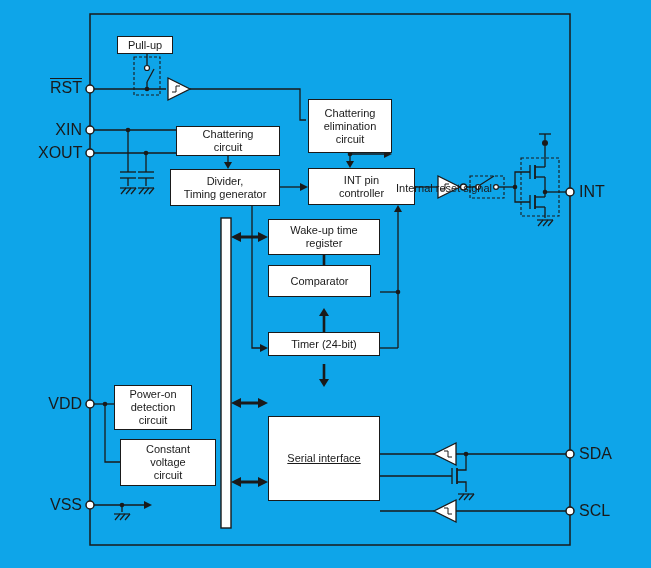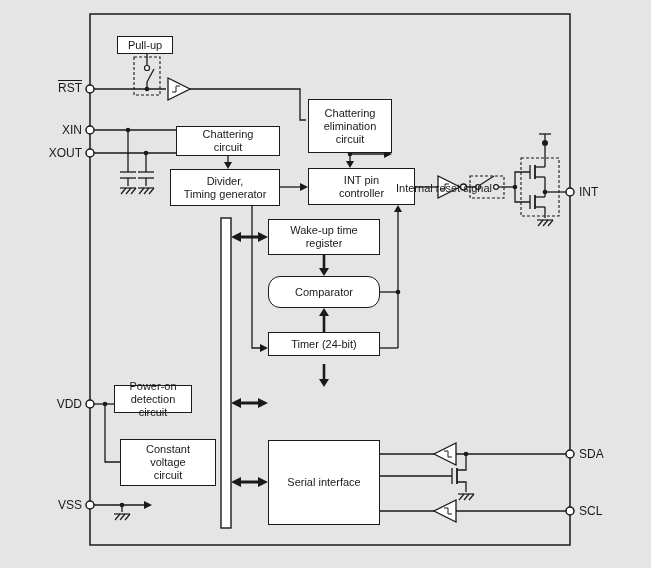--- a/index.html
+++ b/index.html
@@ -1,27 +1,27 @@
 <!DOCTYPE html>
 <html><head>
 <meta charset="utf-8">
 <style>
   html,body{margin:0;padding:0;background:#ffffff;}
   .stage{
-    position:relative;width:651px;height:568px;background:#e5e5e5;
+    position:relative;width:651px;height:568px;background:#0ea5e9;
     font-family:"Liberation Sans",sans-serif;color:#1a1a1a;overflow:hidden;
   }
   .stage svg{position:absolute;left:0;top:0;z-index:1;}
   .block{
     position:absolute;z-index:2;box-sizing:border-box;
     border:1.4px solid #1a1a1a;background:#ffffff;
     display:flex;align-items:center;justify-content:center;
     text-align:center;font-size:11px;line-height:13px;white-space:pre-line;
   }
-  .pin-label{position:absolute;z-index:2;font-size:12px;line-height:14px;}
+  .pin-label{position:absolute;z-index:2;font-size:16px;line-height:14px;}
   .pl-r{text-align:right;}
   .overline{text-decoration:overline;}
   .note{position:absolute;z-index:2;font-size:11px;line-height:13px;white-space:nowrap;margin-top:35px;}
 </style>
 </head>
 <body>
 
 <div class="stage">
 
   <svg width="651" height="568" viewBox="0 0 651 568">
@@ -252,24 +252,24 @@
 circuit</div>
   <div class="block" style="left:170px;top:169px;width:110px;height:37px;">Divider,
 Timing generator</div>
   <div class="block" style="left:308px;top:99px;width:84px;height:54px;">Chattering
 elimination
 circuit</div>
   <div class="block" style="left:268px;top:219px;width:112px;height:36px;">Wake-up time
 register</div>
   <div class="block" style="left:308px;top:168px;width:107px;height:37px;">INT pin
 controller</div>
-  <div class="block" style="left:268px;top:276px;width:112px;height:32px;border-radius:12px;">Comparator</div>
+  <div class="block" style="left:268px;top:265px;width:103px;height:32px;">Comparator</div>
   <div class="block" style="left:268px;top:332px;width:112px;height:24px;">Timer (24-bit)</div>
-  <div class="block" style="left:268px;top:440px;width:112px;height:85px;">Serial interface</div>
-  <div class="block" style="left:114px;top:385px;width:78px;height:28px;">Power-on
+  <div class="block" style="left:268px;top:416px;width:112px;height:85px;text-decoration:underline;">Serial interface</div>
+  <div class="block" style="left:114px;top:385px;width:78px;height:45px;">Power-on
 detection
 circuit</div>
   <div class="block" style="left:120px;top:439px;width:96px;height:47px;">Constant
 voltage
 circuit</div>
 
   <div class="note" style="left:396px;top:147px;">Internal reset signal</div>
 
   <div class="pin-label pl-r" style="left:44px;top:81px;width:38px;"><span class="overline">RST</span></div>
   <div class="pin-label pl-r" style="left:44px;top:123px;width:38px;">XIN</div>

